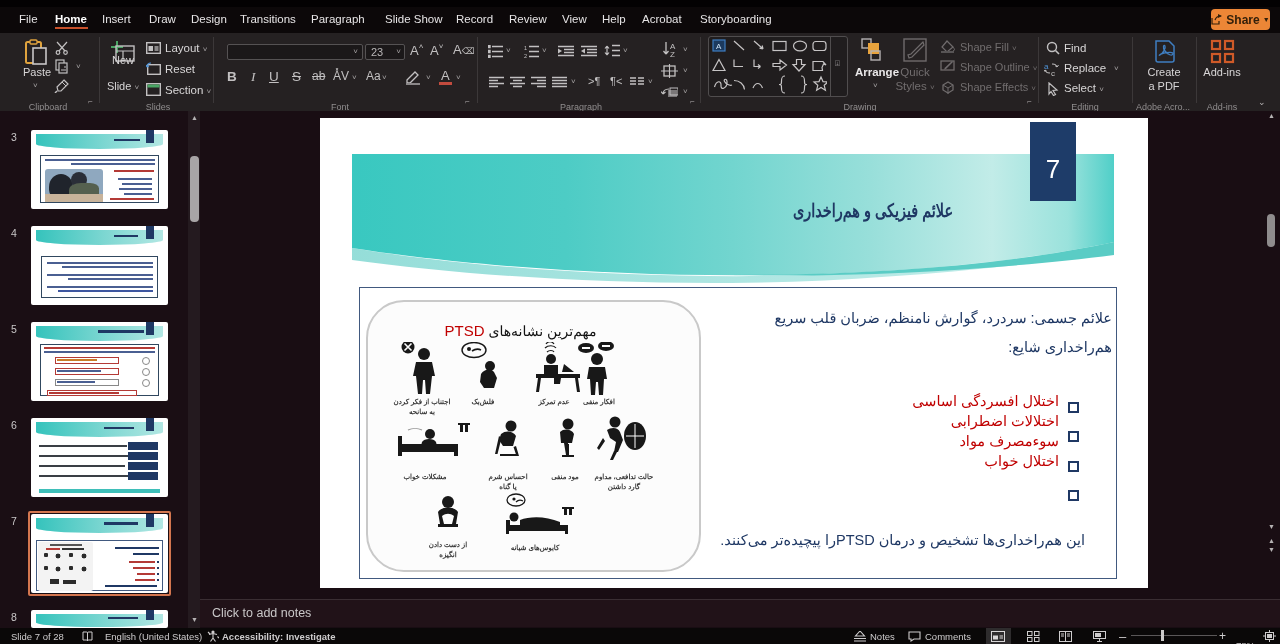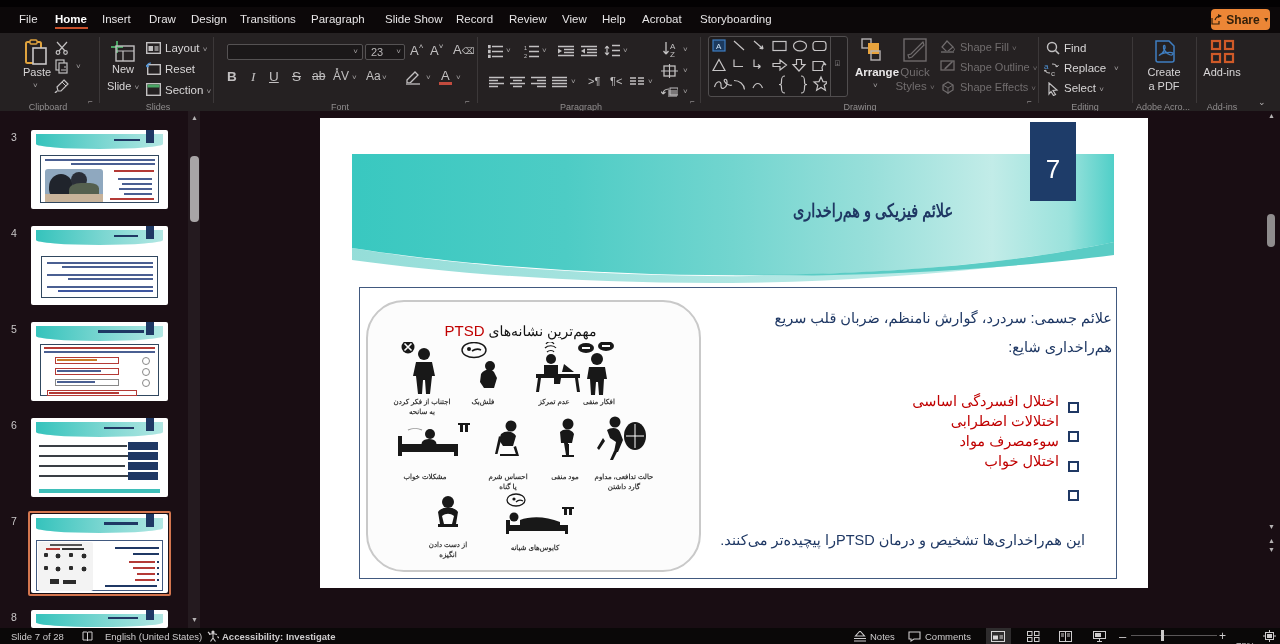--- a/index.html
+++ b/index.html
@@ -89,21 +89,21 @@
           <path d="M8 3l4 4" stroke-width="1"></path>
         </g>
       </svg>
   <div class="abs" style="left:88px;top:64px;color:#8a8687;font-size:8px">⌐</div>
 
   <svg class="abs" style="left:110px;top:7px" width="25" height="24" viewBox="0 0 25 24">
     <path d="M7 1v12M1 7h12" stroke="#4aa564" stroke-width="2" fill="none"></path>
     <rect x="6" y="6" width="18" height="15" fill="none" stroke="#c2c0c1" stroke-width="1.4"></rect>
     <path d="M6 11h18M13 11v10" stroke="#c2c0c1" stroke-width="1.2"></path>
   </svg>
-  <div class="abs" style="left:104px;top:30px;width:38px;text-align:center;font-size:11px;color:#d8d6d7">New</div>
+  <div class="abs" style="left:104px;top:21px;width:38px;text-align:center;font-size:11px;color:#d8d6d7">New</div>
   <div class="abs" style="left:104px;top:47px;width:38px;text-align:center;font-size:11px;color:#d8d6d7">Slide <span class="chev">˅</span></div>
   <svg class="abs" style="left:146px;top:9px" width="15" height="12" viewBox="0 0 15 12">
         <rect x=".7" y=".7" width="13.6" height="10.6" fill="none" stroke="#c2c0c1" stroke-width="1.4"></rect>
         <rect x="2.5" y="4" width="4.5" height="5" fill="#c2c0c1"></rect>
         <rect x="8.5" y="4" width="4" height="5" fill="#8a8788"></rect>
       </svg>
   <div class="abs ic" style="left:165px;top:9px;font-size:11.5px;color:#d8d6d7">Layout <span class="chev">˅</span></div>
   <svg class="abs" style="left:146px;top:29px" width="15" height="13" viewBox="0 0 15 13">
         <rect x="1.7" y="2.7" width="12.6" height="9.6" fill="none" stroke="#c2c0c1" stroke-width="1.4"></rect>
         <path d="M5 1C2.5 1 1 2.5 1 5M1 5l-1-2M1 5l2-1" stroke="#4f94d8" stroke-width="1.2" fill="none"></path>
@@ -568,20 +568,23 @@
   <div class="abs" dir="rtl" style="right:63px;top:414px;color:#1f3864;font-size:14.5px;text-align:right;white-space:nowrap">این هم‌راخداری‌ها تشخیص و درمان  <span dir="ltr">PTSD</span>را پیچیده‌تر می‌کنند.</div>
 </div>
 
 <div class="abs" style="left:1266px;top:111px;width:11px;height:488px">
   <div class="abs" style="left:2px;top:1px;color:#b5b2b3;font-size:7px">▲</div>
   <div class="abs" style="left:1px;top:103px;width:8px;height:33px;background:#8f8c8d;border-radius:4px"></div>
   <div class="abs" style="left:2px;top:412px;color:#b5b2b3;font-size:7px">▼</div>
   <div class="abs" style="left:2px;top:425px;color:#b5b2b3;font-size:7px;line-height:9px">▲<br>▼</div>
 </div>
 
+<div class="abs" style="left:200px;top:599px;width:1080px;height:28px;background:#211218;border-top:1px solid #3a2e33">
+  <div class="abs" style="left:12px;top:6px;color:#c9c7c8;font-size:12.5px">Click to add notes</div>
+</div>
 
 <div class="abs" style="left:0;top:628px;width:1280px;height:16px;background:#0a0808;color:#cecccd;font-size:9.5px">
   <div class="abs" style="left:11px;top:3px">Slide 7 of 28</div>
   <svg class="abs" style="left:82px;top:3px" width="11" height="11" viewBox="0 0 11 11">
         <path d="M1 1h3.5c.6 0 1 .4 1 1v8c0-.6-.4-1-1-1H1zM10 1H6.5c-.6 0-1 .4-1 1v8c0-.6.4-1 1-1H10z" fill="none" stroke="#cecccd" stroke-width="1"></path>
       </svg>
   <div class="abs" style="left:105px;top:3px">English (United States)</div>
   <svg class="abs" style="left:206px;top:2px" width="13" height="12" viewBox="0 0 13 12">
         <circle cx="7" cy="2" r="1.6" fill="#cecccd"></circle>
         <path d="M3 4.5l4-1 4 1M7 4v4M7 8l-2.5 3.5M7 8l2.5 3.5M2 2l2 2M11.5 6.5L13 8" stroke="#cecccd" stroke-width="1.1" fill="none"></path>

